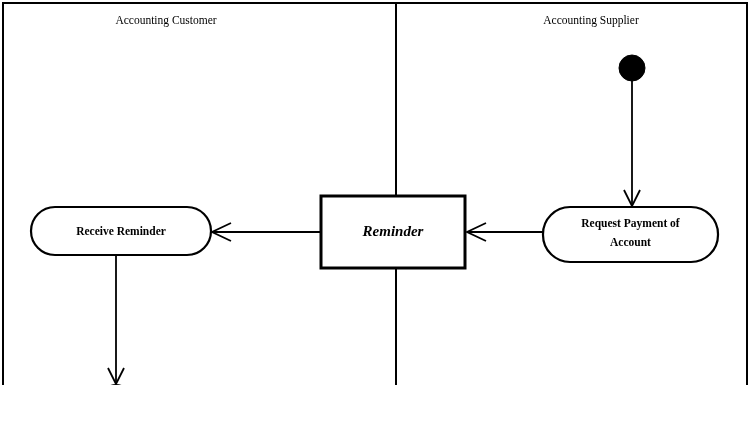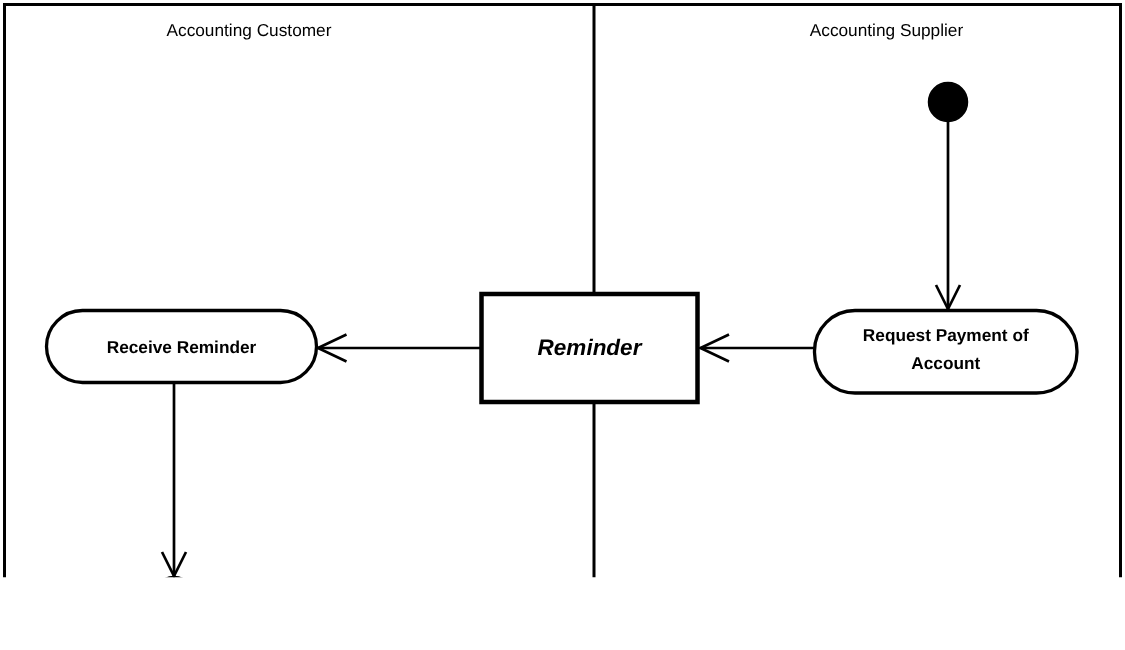--- a/index.html
+++ b/index.html
@@ -5,21 +5,21 @@
   html, body {
     margin: 0;
     padding: 0;
     background: #ffffff;
   }
   #canvas {
     position: relative;
     width: 750px;
     height: 385px;
     background: #ffffff;
-    font-family: Liberation Sans, sans-serif;
+    font-family: Liberation Serif, serif;
     overflow: hidden;
   }
   #diagram-svg {
     position: absolute;
     left: 0;
     top: 0;
     width: 750px;
     height: 433px;
   }
   .lane-title {

